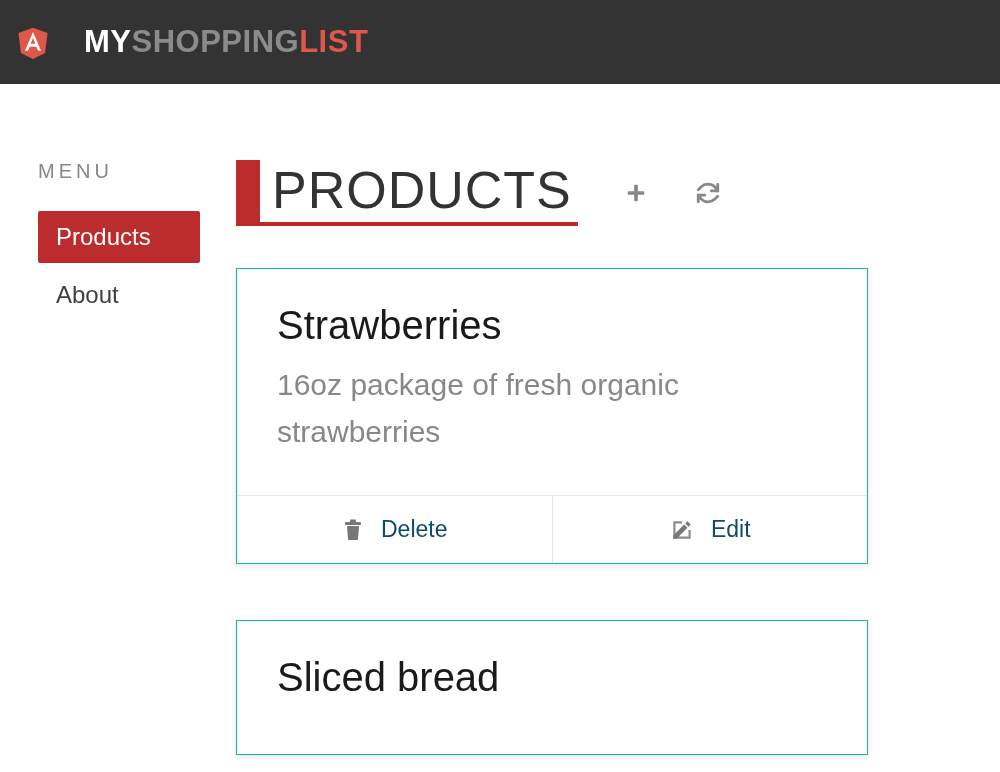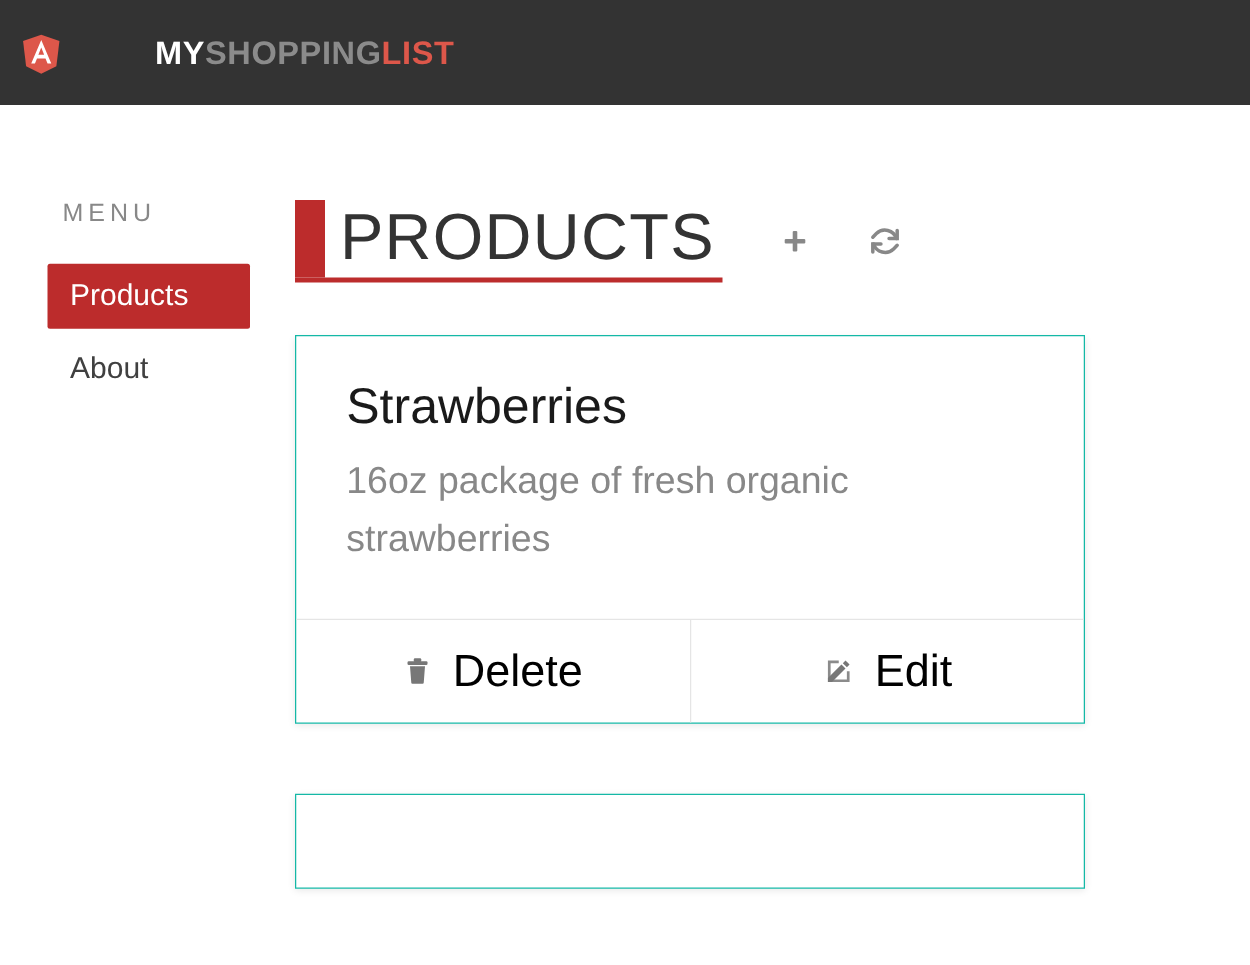--- a/index.html
+++ b/index.html
@@ -11,24 +11,23 @@
     display:flex;
     align-items:center;
     padding:0 16px;
   }
   .angular-logo {
     width:34px;
     height:36px;
     margin-right:34px;
   }
   .brand {
-    font-size:26px;
+    font-size:31px;
     font-weight:800;
     letter-spacing:0.5px;
-    margin-left:40px;
   }
   .brand .b1 { color:#ffffff; }
   .brand .b2 { color:#8b8b8b; }
   .brand .b3 { color:#DD574A; }
   
   .container {
     display:flex;
     padding-top:76px;
   }
   
@@ -36,21 +35,20 @@
     width:200px;
     padding-left:38px;
     flex-shrink:0;
   }
   .menu-heading {
     color:#888;
     font-size:20px;
     letter-spacing:4px;
     font-weight:400;
     margin-bottom:28px;
-    margin-left:12px;
   }
   .nav-item {
     display:block;
     padding:12px 18px;
     font-size:24px;
     color:#404040;
     cursor:pointer;
     border-radius:2px;
     margin-bottom:6px;
   }
@@ -122,22 +120,22 @@
     font-weight:400;
   }
   .card-actions {
     display:flex;
     border-top:1px solid #e5e5e5;
   }
   .card-action {
     flex:1;
     text-align:center;
     padding:20px 0;
-    font-size:36px;
-    color:#000000;
+    font-size:23px;
+    color:#0c4a6e;
     cursor:pointer;
     display:flex;
     align-items:center;
     justify-content:center;
     gap:16px;
   }
   .card-action + .card-action {
     border-left:1px solid #e5e5e5;
     text-align:right;
   }
@@ -222,17 +220,18 @@
               <path d="M4 4 h8 v2 H6 v12 h12 v-6 h2 v8 H4 Z" opacity="0.85"></path>
             </svg>
           </span>
           <span>Edit</span>
         </div>
       </div>
     </div>
 
     <div class="card">
       <div class="card-body">
+        <div class="card-title">Sliced bread</div>
       </div>
     </div>
 
   </div>
 </div>
 
 </body></html>

